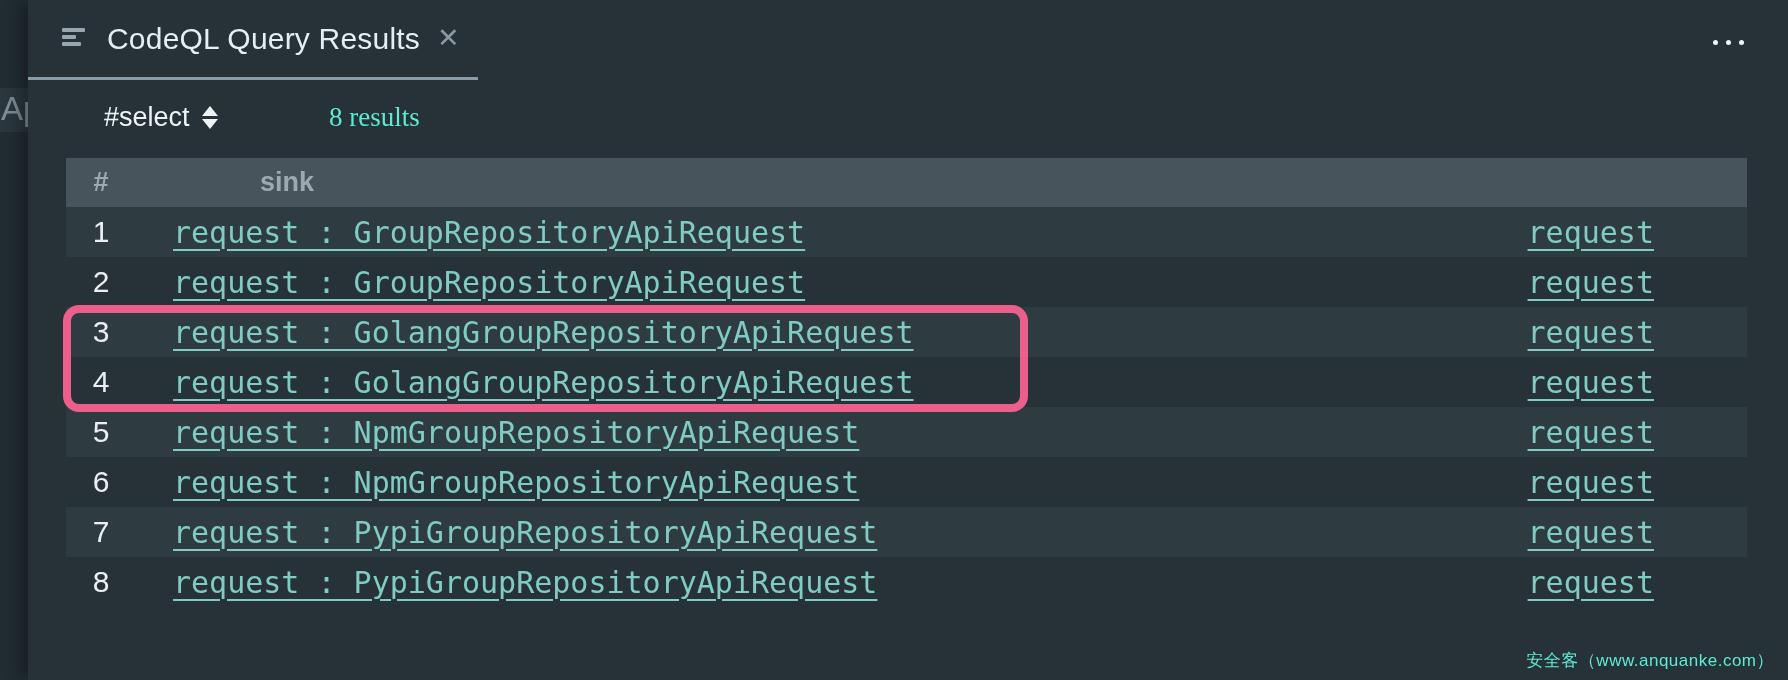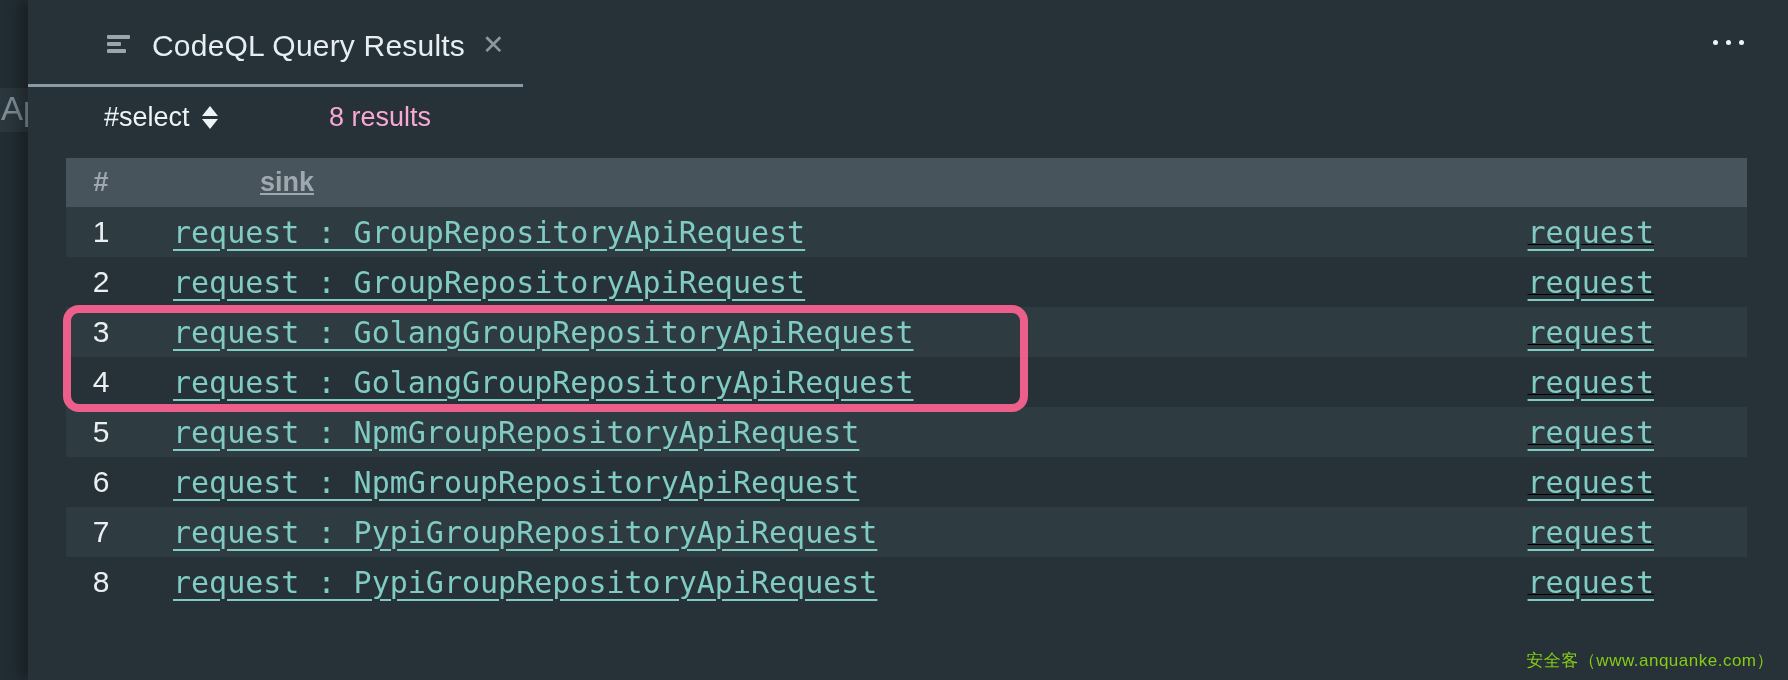--- a/index.html
+++ b/index.html
@@ -13,71 +13,70 @@
   .ap-chip{position:absolute;left:0;top:88px;width:28px;height:44px;background:#2b373d;overflow:hidden;}
   .ap-chip span{position:absolute;left:1px;top:2px;font-size:33px;color:#7e8d97;white-space:nowrap;}
   
   .panel{
     position:absolute;left:28px;top:0;right:0;bottom:0;
     background:var(--panel-bg,#263238);
     box-shadow:-10px 0 14px rgba(0,0,0,.28);
   }
   
   .tab{
-    position:absolute;left:0;top:7px;width:450px;height:77px;
+    position:absolute;left:0;top:0;width:450px;height:77px;
     display:flex;align-items:center;
     border-bottom:3px solid var(--tab-underline,#8a9ba8);
     cursor:pointer;
-    padding-left:45px;
   }
   .tab-icon{display:inline-block;margin-left:34px;width:24px;}
   .tab-icon i{display:block;height:4px;margin-bottom:3px;background:#9aa6ad;border-radius:1px;}
   .tab-icon i:nth-child(1){width:23px;}
   .tab-icon i:nth-child(2){width:14px;}
   .tab-icon i:nth-child(3){width:19px;}
   .tab-title{margin-left:21px;font-size:30px;color:#e7eef2;letter-spacing:.2px;white-space:nowrap;}
   .tab-close{margin-left:17px;font-size:27px;color:#8b98a0;line-height:1;cursor:pointer;}
   
   .more{position:absolute;top:36px;right:40px;display:flex;gap:8px;cursor:pointer;padding:4px;}
   .more i{width:5px;height:5px;border-radius:50%;background:#eef4f7;}
   
   .toolbar{position:absolute;left:7px;top:96px;width:100%;height:42px;text-align:right;}
   .select-control{position:absolute;left:69px;top:0;height:42px;display:flex;align-items:center;cursor:pointer;}
   .select-label{font-size:27px;color:#eef4f6;}
   .sort-icon{display:inline-flex;flex-direction:column;align-items:center;margin-left:12px;cursor:pointer;}
   .sort-icon b{display:block;width:0;height:0;border-left:8px solid transparent;border-right:8px solid transparent;}
   .sort-icon .up{border-bottom:10px solid #eef4f6;margin-bottom:3px;}
   .sort-icon .down{border-top:10px solid #eef4f6;}
-  .results-count{position:absolute;left:294px;top:0;height:42px;display:flex;align-items:center;font-size:27px;color:#f9a8d4;}
+  .results-count{position:absolute;left:294px;top:0;height:42px;display:flex;align-items:center;font-size:27px;color:#5eead4;font-family:Liberation Serif, serif;}
   
   .table{position:absolute;left:38px;top:158px;width:1681px;}
   .thead{display:flex;height:49px;align-items:center;background:var(--header-bg,#48545c);
          font-weight:bold;font-size:27px;color:var(--header-text,#9ea8ae);}
   .c1{width:70px;text-align:center;flex:none;}
   .c2{flex:1;min-width:0;}
   .thead .c2{text-align:center;}
-  .c3{width:271px;flex:none;text-align:right;padding-right:93px;box-sizing:border-box;text-decoration:underline;}
+  .c3{width:271px;flex:none;text-align:right;padding-right:93px;box-sizing:border-box;}
   .trow{display:flex;height:50px;align-items:center;}
   .trow:nth-child(odd){background:var(--row-alt-bg,#2e3c42);}
   .trow .c1{font-size:30px;color:var(--text,#eceff1);}
   .trow .c2{padding-left:37px;box-sizing:border-box;}
   .lnk{
     font-family:"DejaVu Sans Mono",monospace;font-size:30px;
     color:var(--link,#80cbc4);text-decoration:underline;
     text-underline-offset:6px;text-decoration-thickness:2px;
     white-space:nowrap;cursor:pointer;text-align:right;
   }
   
   .annotation-box{
     position:absolute;left:35px;top:305px;width:965px;height:107px;
     border:8px solid var(--highlight,#ec5f8a);border-radius:16px;
     box-sizing:border-box;pointer-events:none;
   }
   
-  .watermark{position:absolute;right:14px;bottom:8px;font-size:17px;color:#84cc16;letter-spacing:.5px;}
+  .watermark{position:absolute;right:14px;bottom:8px;font-size:17px;color:#5eead4;letter-spacing:.5px;}
 </style>
 </head>
 <body>
 
 <div class="stage">
 
   <div class="editor-strip">
     <div class="ap-chip">
       <span>Ap</span>
     </div>

